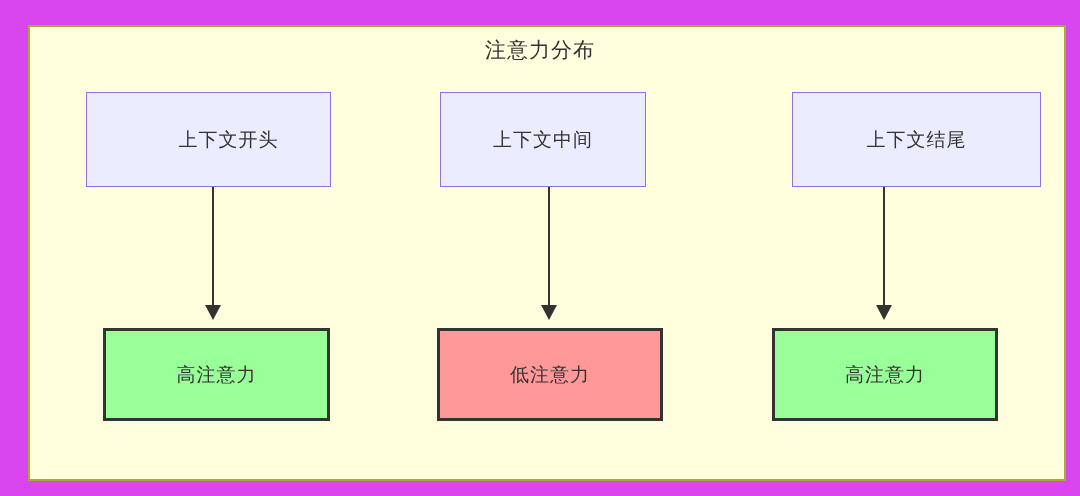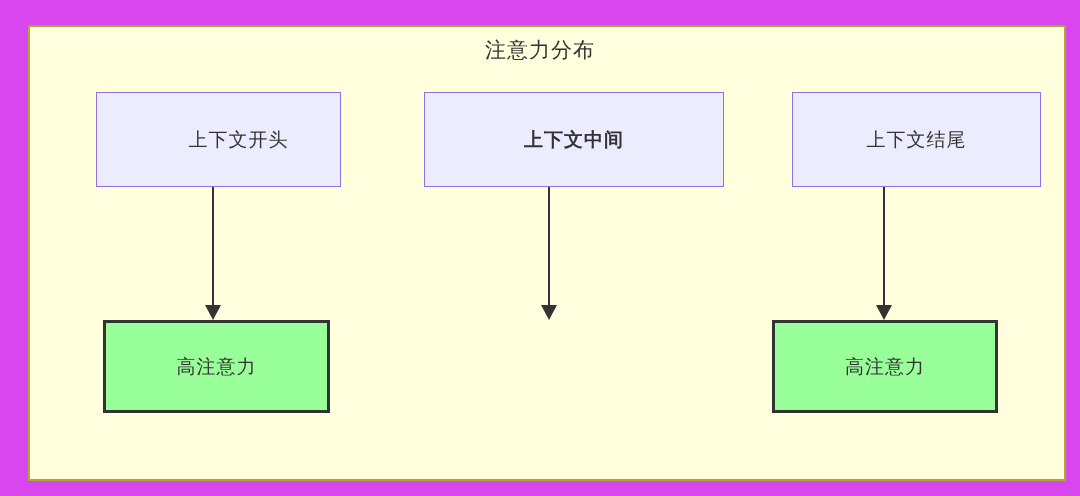--- a/index.html
+++ b/index.html
@@ -45,29 +45,29 @@
     letter-spacing: 1px;
   }
   .src-node {
     background: #ececff;
     border: 1.5px solid #9370db;
     top: 92px;
     height: 95px;
   }
   .dst-node {
     border: 3px solid #333333;
-    top: 320px;
+    top: 328px;
     height: 93px;
     text-align: center;
   }
   .dst-high { background: #99ff99; }
   .dst-low  { background: #ff9999; }
 
-  .src-1 { left: 96px;  width: 245px; padding-left: 40px; }
-  .src-2 { left: 424px; width: 300px; font-weight: bold; }
+  .src-1 { left: 86px;  width: 245px; padding-left: 40px; }
+  .src-2 { left: 440px; width: 206px; }
   .src-3 { left: 758px; width: 249px; margin-left: 34px; }
 
   .dst-1 { left: 103px; width: 227px; }
   .dst-2 { left: 437px; width: 226px; }
   .dst-3 { left: 772px; width: 226px; }
 
   .edges {
     position: absolute;
     left: 0;
     top: 0;
@@ -98,15 +98,16 @@
       <line x1="549" y1="187" x2="549" y2="306" stroke="#333333" stroke-width="2"></line>
       <polygon points="541,305 557,305 549,320" fill="#333333"></polygon>
     </g>
     <g>
       <line x1="884" y1="187" x2="884" y2="306" stroke="#333333" stroke-width="2"></line>
       <polygon points="876,305 892,305 884,320" fill="#333333"></polygon>
     </g>
   </svg>
 
   <div class="node dst-node dst-high dst-1">高注意力</div>
+  <div class="node dst-node dst-low dst-2">低注意力</div>
   <div class="node dst-node dst-high dst-3">高注意力</div>
 
 </div>
 
 </body></html>

